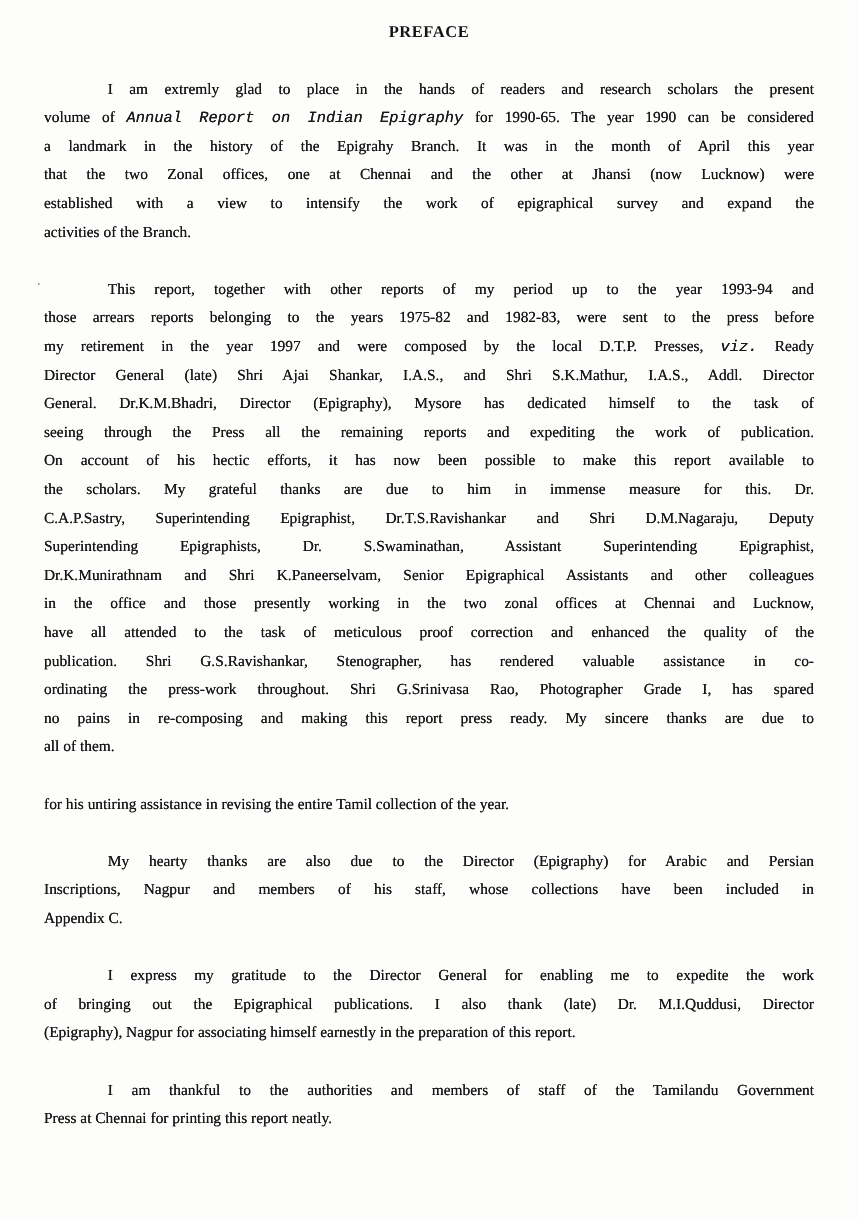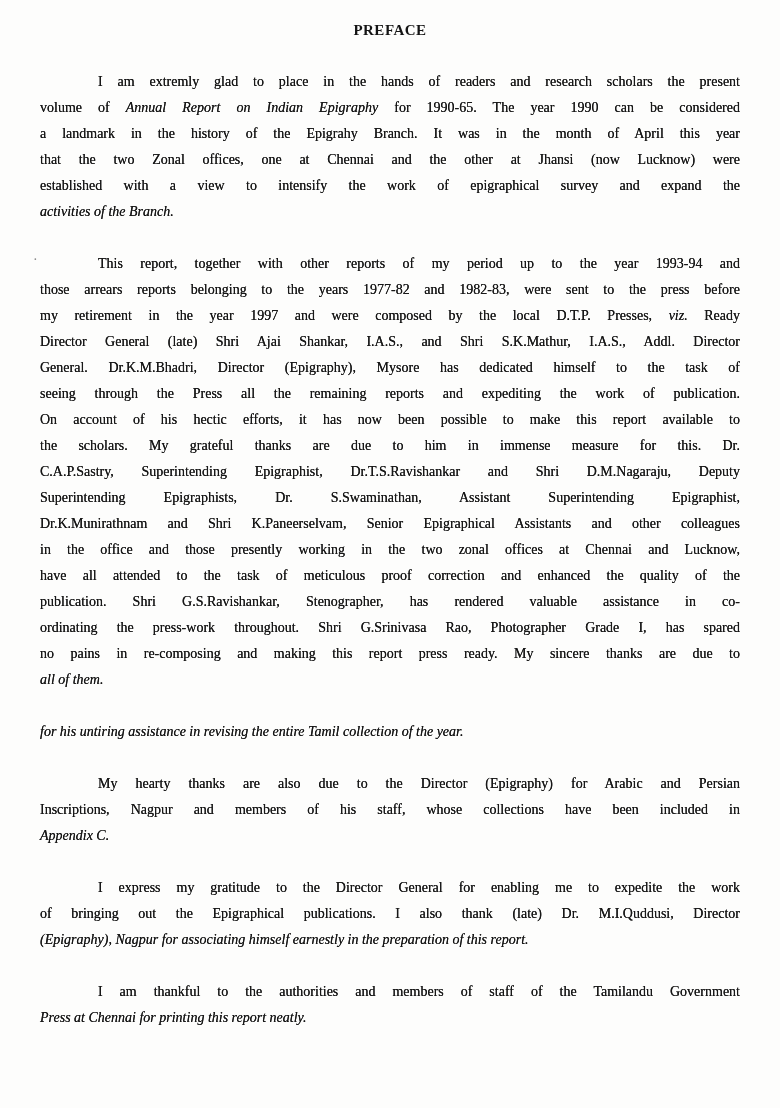--- a/index.html
+++ b/index.html
@@ -37,24 +37,24 @@
     line-height: 26px;
     text-align: justify;
     text-align-last: justify;
     text-shadow: 0 0 0.4px currentColor; 
   }
   .line.first {
     padding-left: 58px;
   }
   .line.last {
     text-align-last: left;
-    font-style: italic;
   }
   .line em {
     font-style: italic;
+    font-family: Liberation Mono, monospace;
   }
   .artifact-dot {
     position: absolute;
     left: 33px;
     top: 252px;
     font-size: 14px;
     color: #8a8a8a;
   }
 </style>
 </head>
@@ -67,21 +67,21 @@
       <div class="paragraph">
         <div class="line first"><span>I am extremly glad to place in the hands of readers and research scholars the present</span></div>
         <div class="line"><span>volume of </span><em>Annual Report on Indian Epigraphy</em><span> for 1990-65. The year 1990 can be considered</span></div>
         <div class="line"><span>a landmark in the history of the Epigrahy Branch. It was in the month of April this year</span></div>
         <div class="line"><span>that the two Zonal offices, one at Chennai and the other at Jhansi (now Lucknow) were</span></div>
         <div class="line"><span>established with a view to intensify the work of epigraphical survey and expand the</span></div>
         <div class="line last"><span>activities of the Branch.</span></div>
       </div>
       <div class="paragraph">
         <div class="line first"><span>This report, together with other reports of my period up to the year 1993-94 and</span></div>
-        <div class="line"><span>those arrears reports belonging to the years 1977-82 and 1982-83, were sent to the press before</span></div>
+        <div class="line"><span>those arrears reports belonging to the years 1975-82 and 1982-83, were sent to the press before</span></div>
         <div class="line"><span>my retirement in the year 1997 and were composed by the local D.T.P. Presses, </span><em>viz.</em><span> Ready</span></div>
         <div class="line"><span>Director General (late) Shri Ajai Shankar, I.A.S., and Shri S.K.Mathur, I.A.S., Addl. Director</span></div>
         <div class="line"><span>General. Dr.K.M.Bhadri, Director (Epigraphy), Mysore has dedicated himself to the task of</span></div>
         <div class="line"><span>seeing through the Press all the remaining reports and expediting the work of publication.</span></div>
         <div class="line"><span>On account of his hectic efforts, it has now been possible to make this report available to</span></div>
         <div class="line"><span>the scholars. My grateful thanks are due to him in immense measure for this. Dr.</span></div>
         <div class="line"><span>C.A.P.Sastry, Superintending Epigraphist, Dr.T.S.Ravishankar and Shri D.M.Nagaraju, Deputy</span></div>
         <div class="line"><span>Superintending Epigraphists, Dr. S.Swaminathan, Assistant Superintending Epigraphist,</span></div>
         <div class="line"><span>Dr.K.Munirathnam and Shri K.Paneerselvam, Senior Epigraphical Assistants and other colleagues</span></div>
         <div class="line"><span>in the office and those presently working in the two zonal offices at Chennai and Lucknow,</span></div>

